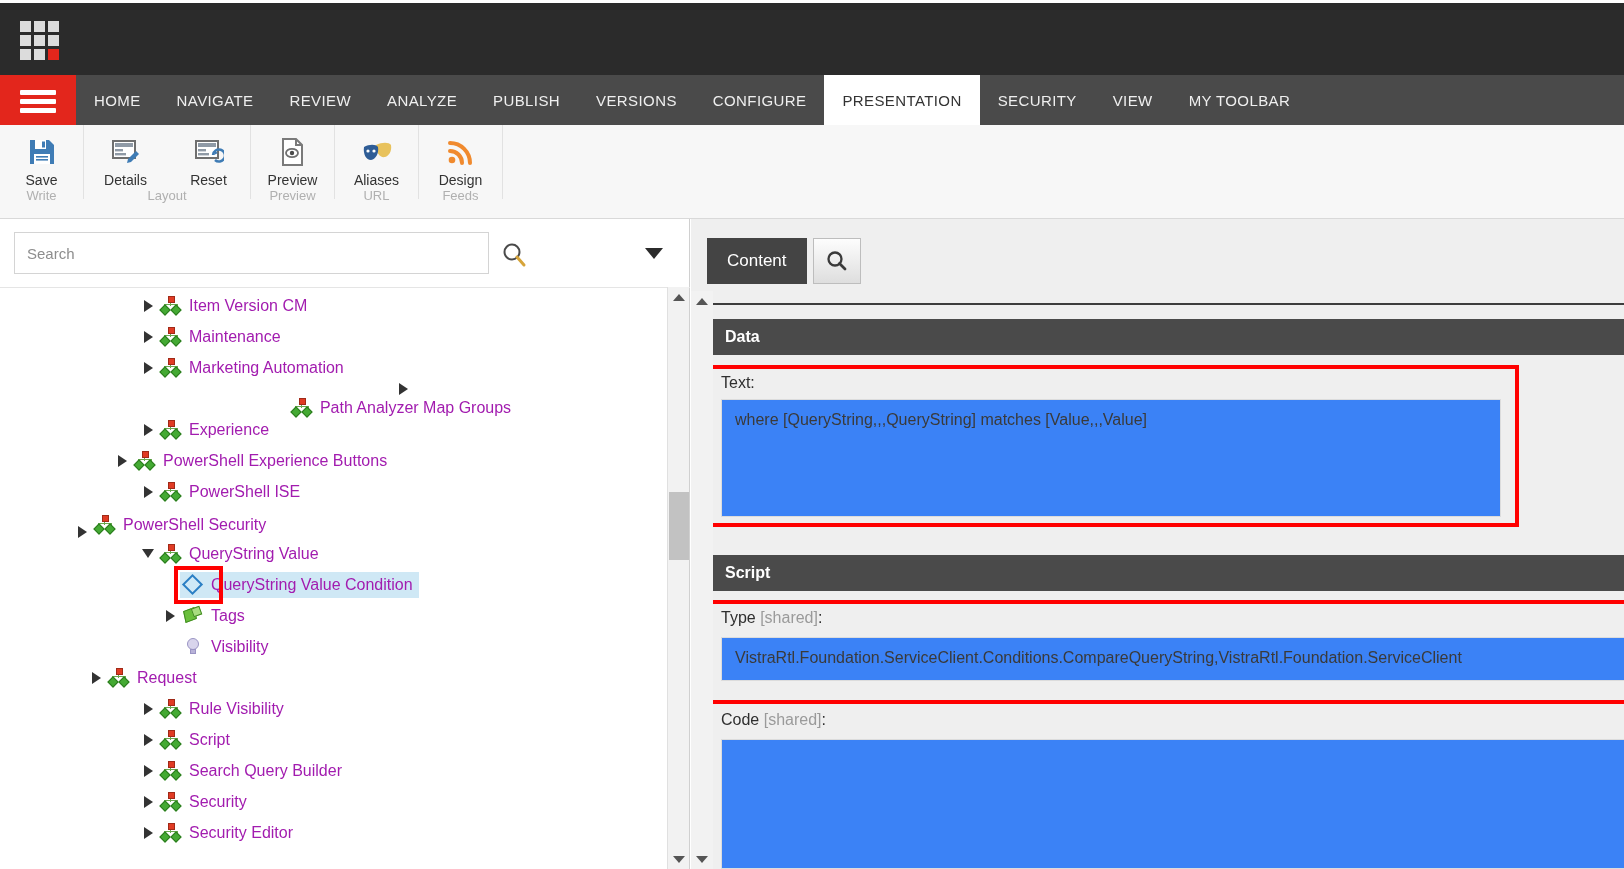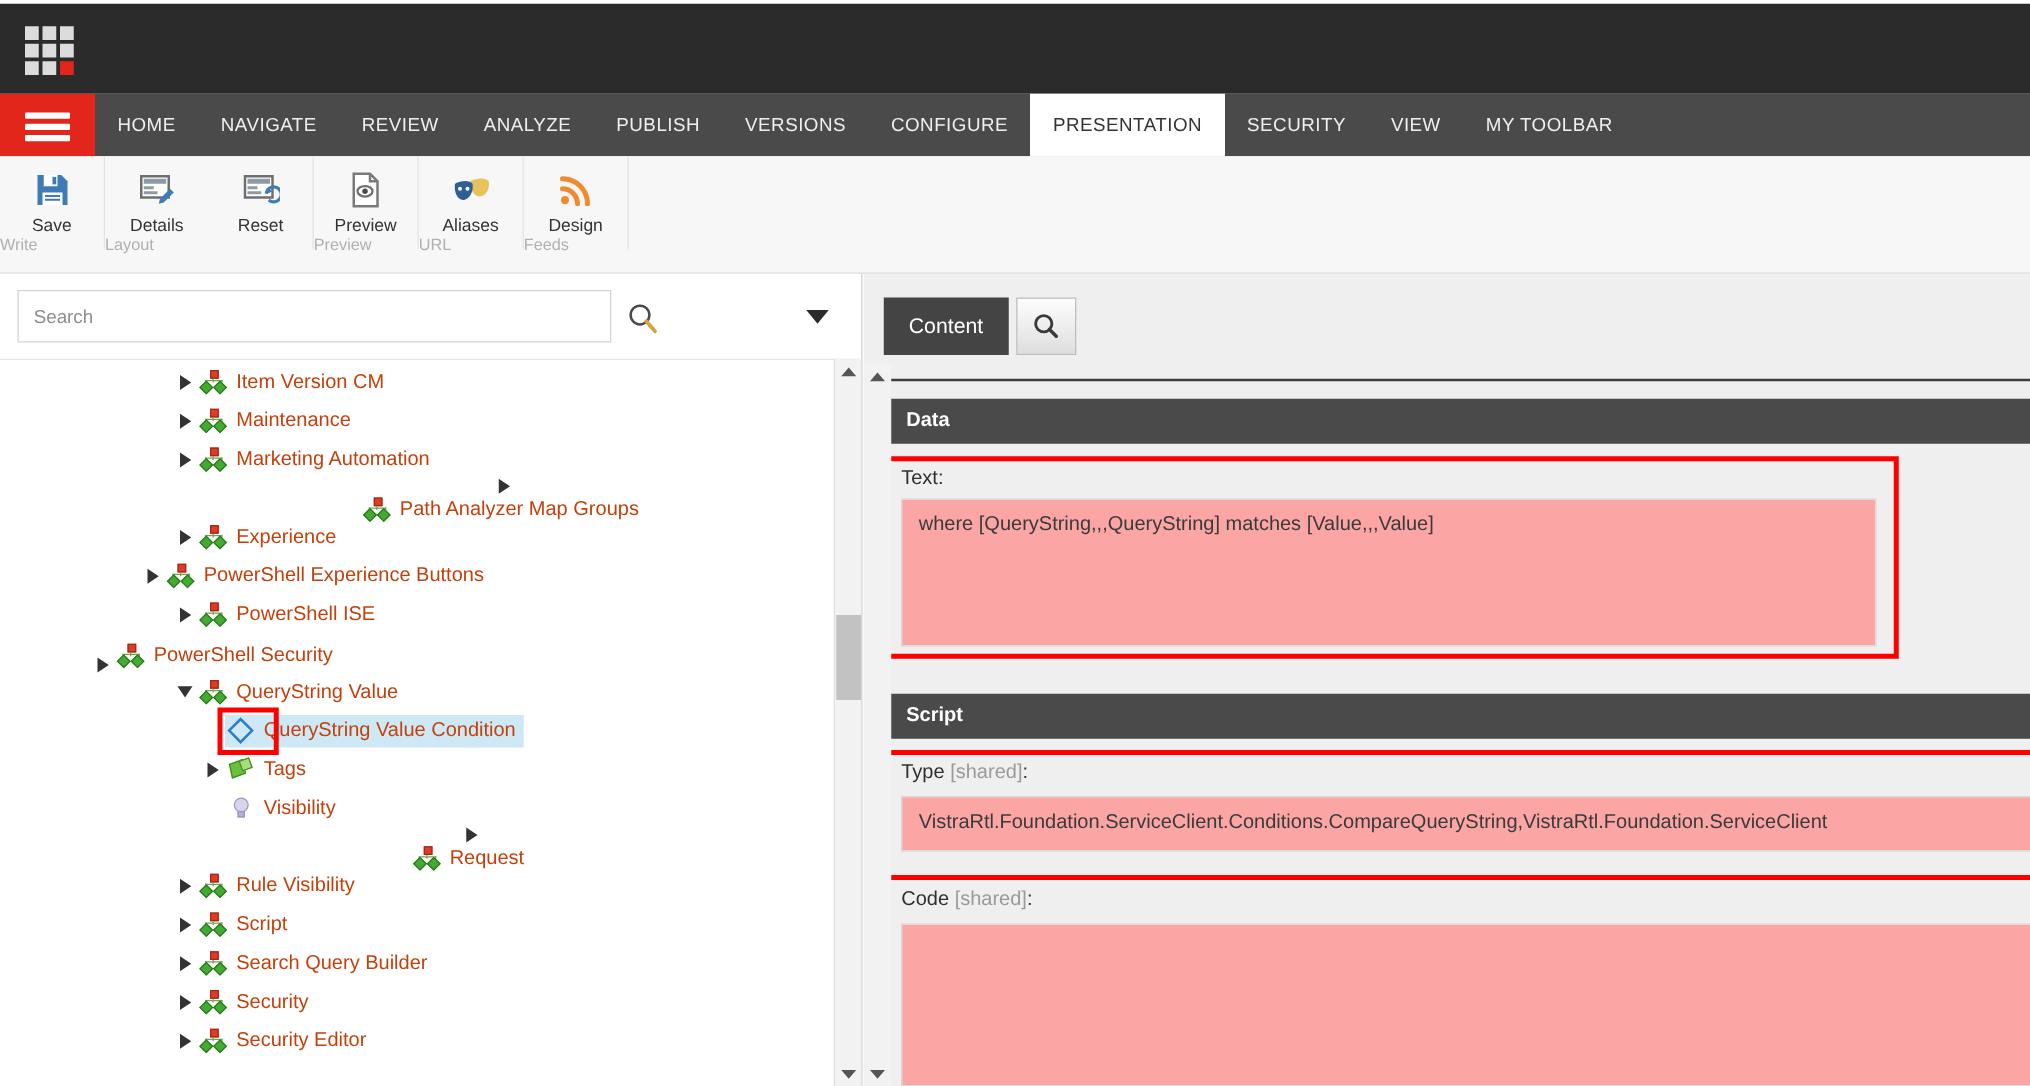--- a/index.html
+++ b/index.html
@@ -64,21 +64,21 @@
   }
   .rbuttons { display: flex; height: 72px; }
   .rbtn {
     width: 83px; display: flex; flex-direction: column;
     align-items: center; justify-content: flex-start;
     padding-top: 9px; cursor: pointer;
   }
   .rbtn .glyph { height: 36px; display: flex; align-items: center; justify-content: center; }
   .rbtn .rlabel { font-size: 14px; color: #333; margin-top: 2px; }
   .rgroup .gname {
-    font-size: 13px; color: #b0b0b0; width: 100%; text-align: left;
+    font-size: 13px; color: #b0b0b0; width: 100%; text-align: center;
   }
 
   
   .leftpane {
     position: absolute; top: 219px; left: 0; width: 690px; height: 650px;
     background: #ffffff; border-right: 1px solid #d0d0d0;
   }
   .searchrow {
     position: absolute; top: 13px; left: 0; width: 690px; height: 58px;
   }
@@ -99,21 +99,21 @@
   .treewrap {
     position: absolute; top: 68px; left: 0; width: 690px; height: 582px;
     overflow: hidden; border-top: 1px solid #e5e5e5;
   }
   .tree {
     position: absolute; left: 0; top: 0; width: 668px; height: 582px;
     padding-top: 2px;
   }
   .trow {
     height: 31px; display: flex; align-items: center;
-    font-size: 16px; color: #c2410c; white-space: nowrap;
+    font-size: 16px; color: #a21caf; white-space: nowrap;
   }
   .trow .twist {
     width: 20px; display: flex; align-items: center; justify-content: center;
     cursor: pointer;
   }
   .tri-right {
     width: 0; height: 0; border-top: 6px solid transparent;
     border-bottom: 6px solid transparent; border-left: 9px solid #333;
   }
   .tri-down {
@@ -220,21 +220,21 @@
 
   .sectionhdr {
     position: relative; height: 36px; background: #4a4a4a;
     border-left: 5px solid #e3261c;
     display: flex; align-items: center; padding-left: 13px;
     color: #ffffff; font-size: 16px; font-weight: bold;
   }
   .fieldlabel { font-size: 16px; color: #2f2f2f; }
   .fieldlabel .shared { color: #9a9a9a; }
   .fieldbox {
-    background: #fca5a5; border: 1px solid #dcdcdc;
+    background: #3b82f6; border: 1px solid #dcdcdc;
     font-size: 16px; color: #3a3a3a;
     padding: 11px 13px; white-space: nowrap; overflow: hidden;
     font-family: "Liberation Sans", sans-serif;
   }
 
   
   .annot {
     position: absolute; border: 4px solid #ff0000; pointer-events: none;
   }
 
@@ -571,21 +571,21 @@
         <div class="trow" style="padding-left: 160px;">
           <span class="twist"></span>
           <span class="titem">
             <span class="ticon ic-bulb">
               <i></i>
               <b></b>
             </span>
             <span class="tlabel">Visibility</span>
           </span>
         </div>
-        <div class="trow" style="padding-left: 86px; flex-direction: column;">
+        <div class="trow" style="padding-left: 86px;">
           <span class="twist">
             <span class="tri-right"></span>
           </span>
           <span class="titem">
             <span class="ticon ic-node">
               <i class="nsq"></i>
               <i class="nline"></i>
               <i class="nstem"></i>
               <i class="ndrop"></i>
               <i class="ndrop2"></i>

